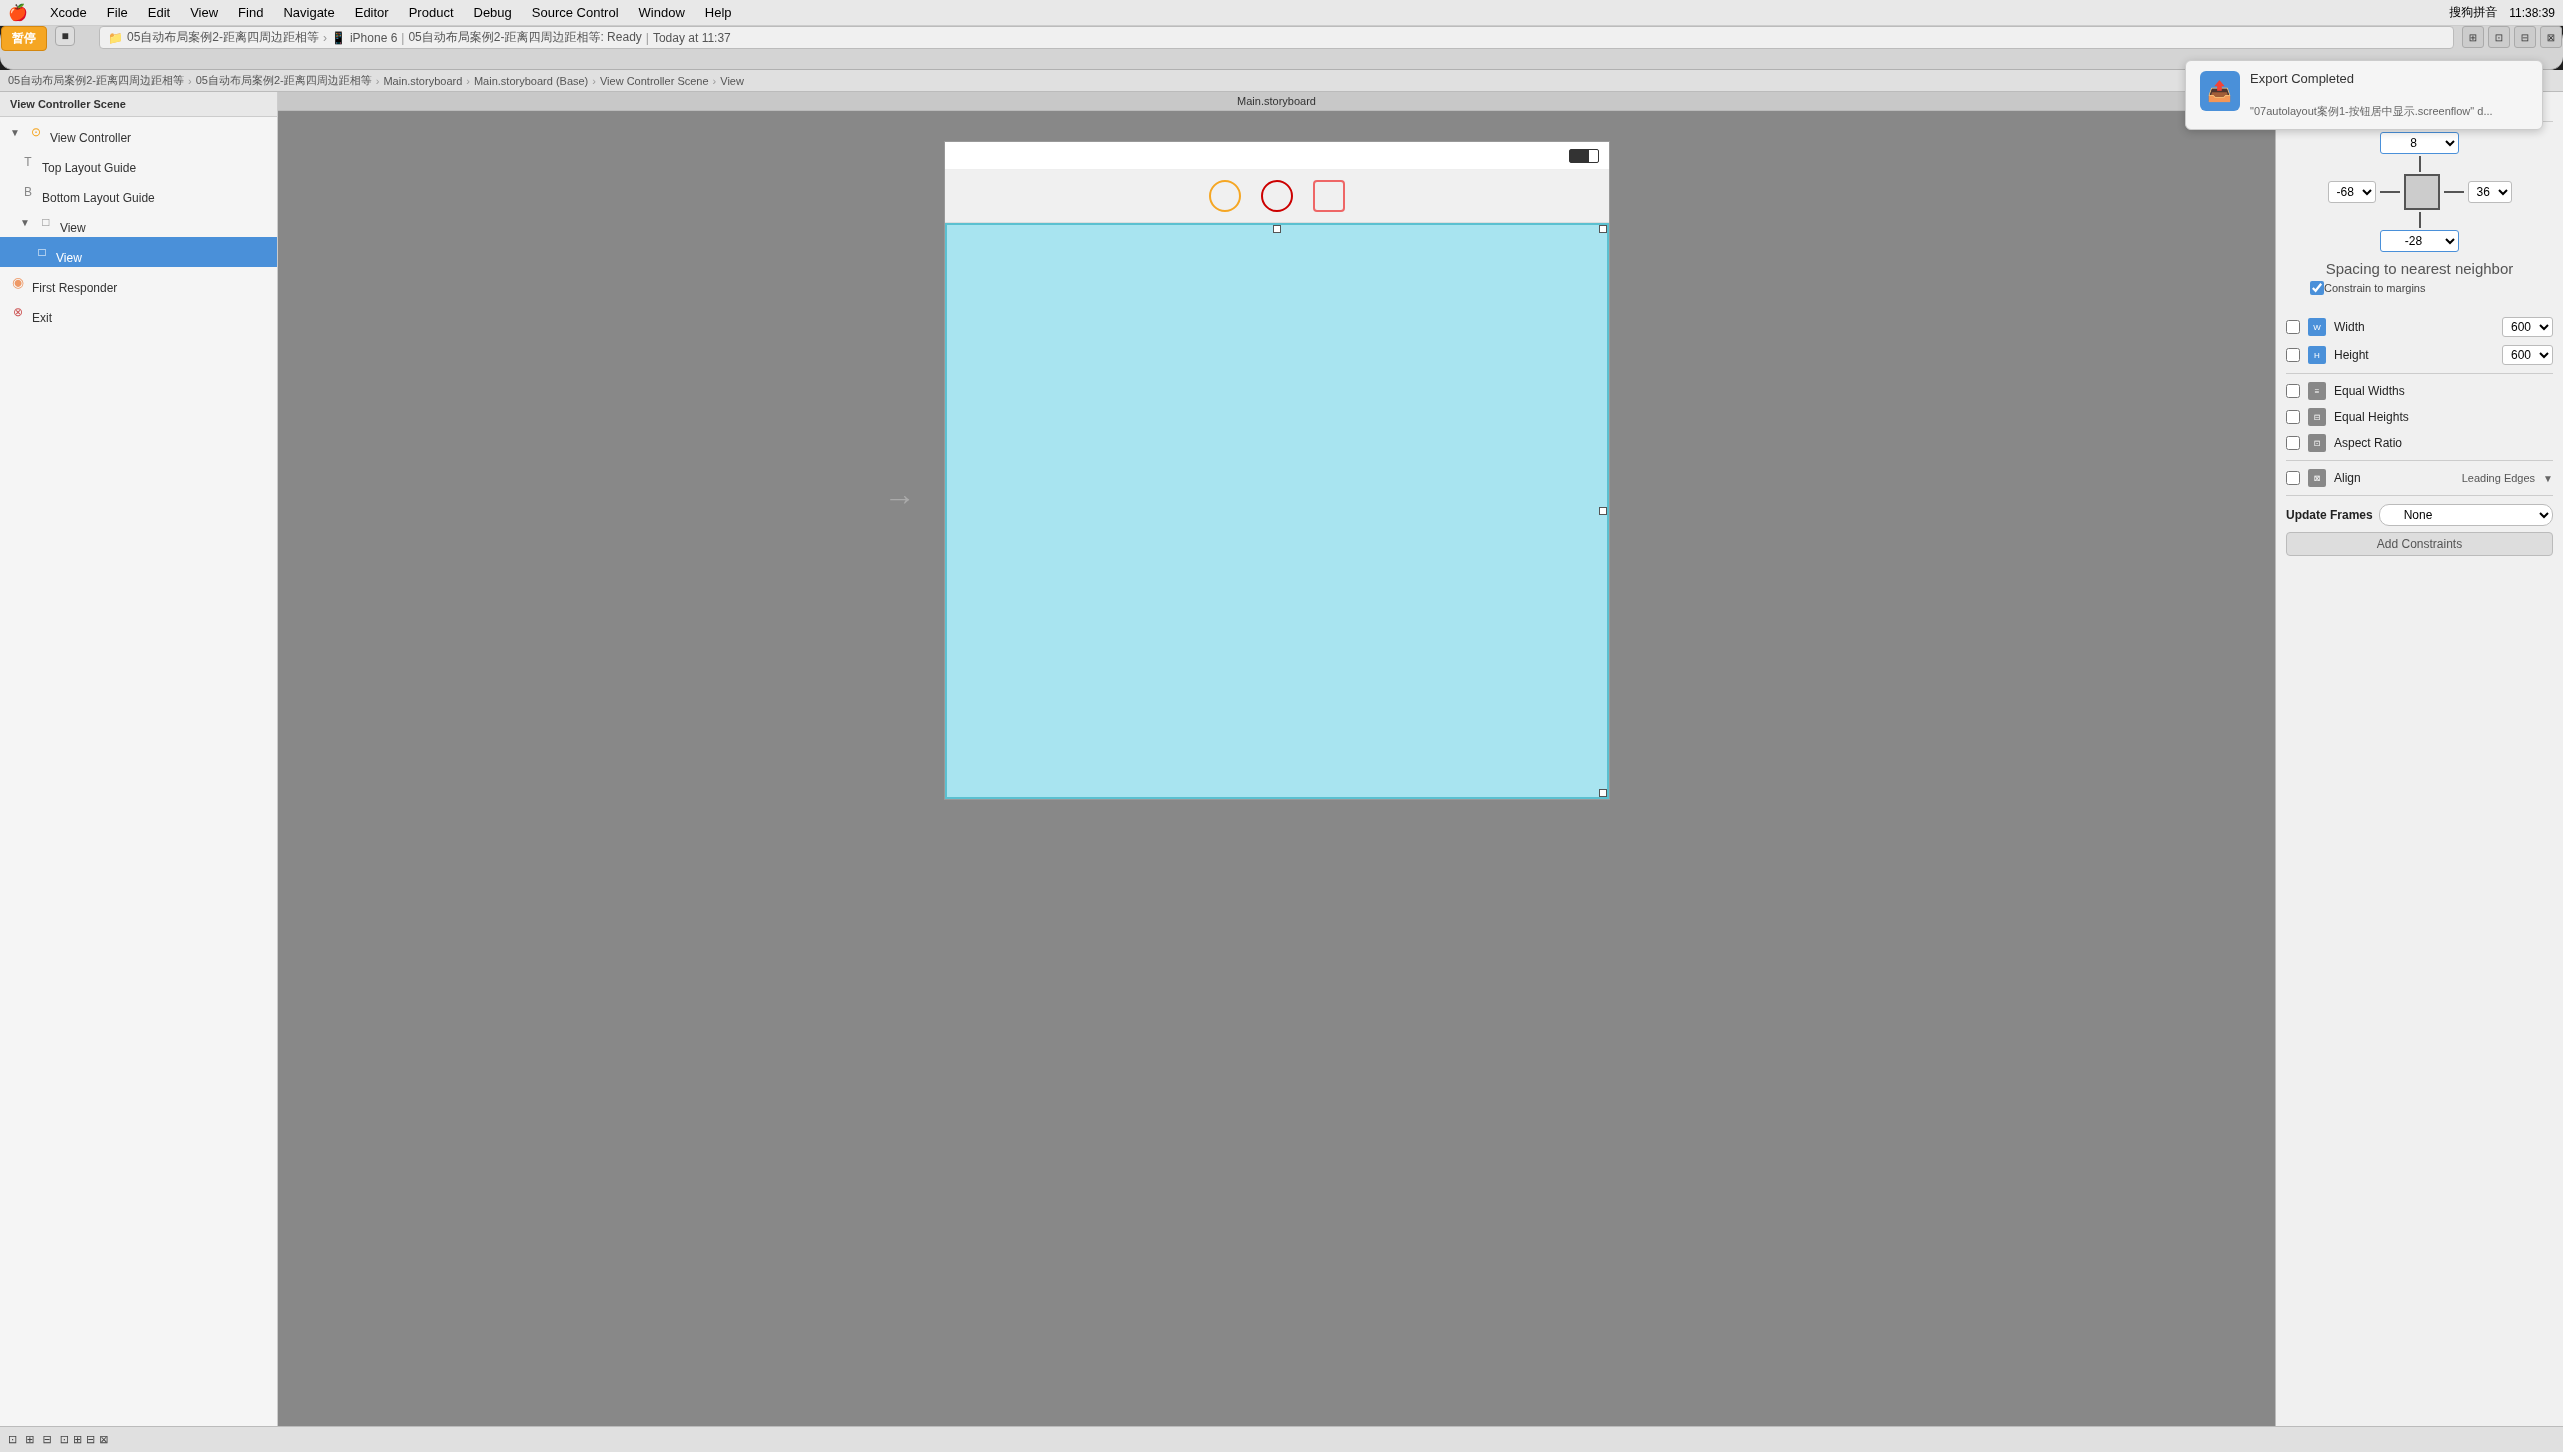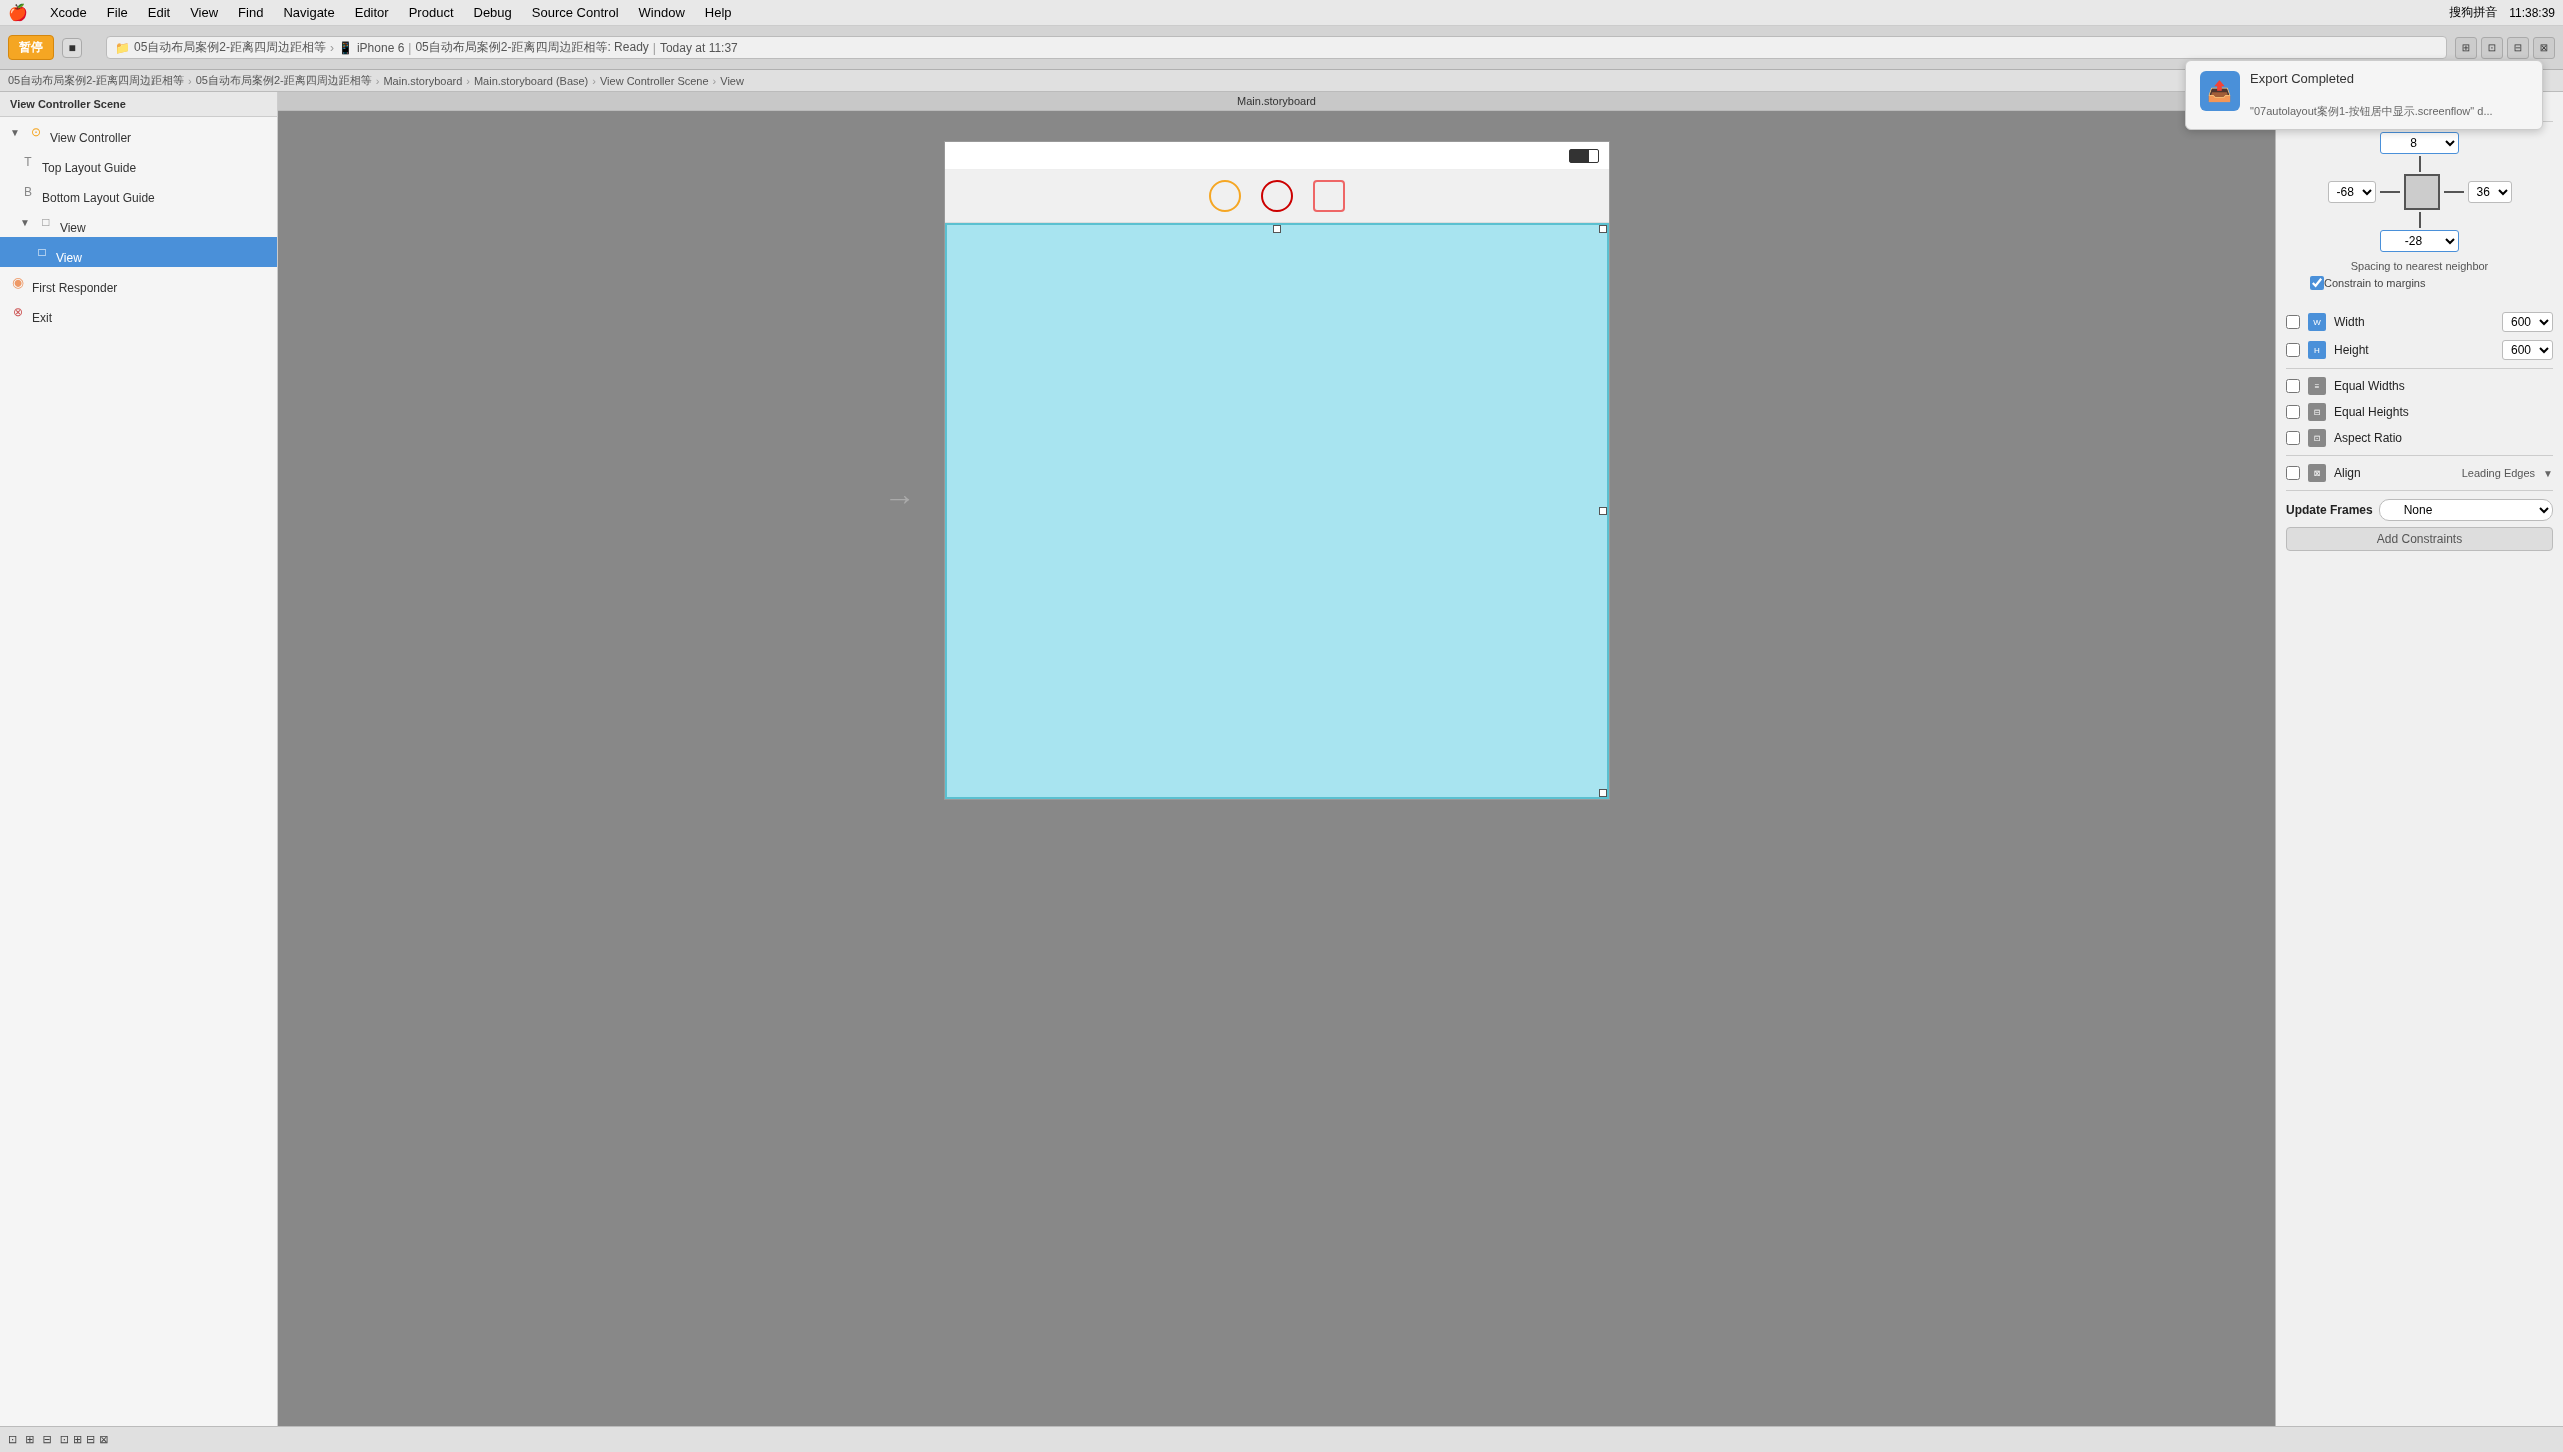--- a/index.html
+++ b/index.html
@@ -10,23 +10,24 @@
       display: flex; align-items: center; background: #e8e8e8;
       height: 26px; padding: 0 8px; gap: 0; border-bottom: 1px solid #ccc;
       font-size: 13px; color: #000;
     }
     .menubar-apple { margin-right: 12px; font-size: 16px; }
     .menubar-item { padding: 2px 10px; cursor: default; border-radius: 3px; }
     .menubar-right { margin-left: auto; display: flex; align-items: center; gap: 12px; font-size: 12px; }
 
     
     .toolbar {
-      display: flex; align-items: center; background: #d4d4d4;
-      height: 44px; padding: 0 8px; gap: 8px;
+      display: flex; align-items: flex-start; background: #d4d4d4;
+      height: 44px; padding: 0 1px; gap: 8px;
       border-bottom: 1px solid #b0b0b0;
+      border-radius: 13px;
     }
     .toolbar-btn {
       background: #f5a623; border: 1px solid #d4870f; border-radius: 4px;
       padding: 3px 10px; font-size: 12px; font-weight: bold; color: #fff; cursor: pointer;
     }
     .toolbar-stop {
       background: #ddd; border: 1px solid #aaa; border-radius: 4px;
       width: 20px; height: 20px; cursor: pointer; display: flex; align-items: center; justify-content: center;
     }
     .toolbar-breadcrumb {
@@ -106,21 +107,21 @@
     .constraint-bottom { display: flex; justify-content: center; }
     .constraint-input {
       background: #fff; border: 1px solid #4a90d9; border-radius: 3px;
       padding: 2px 6px; font-size: 12px; width: 70px; text-align: center;
     }
     .constraint-dropdown {
       background: #fff; border: 1px solid #bbb; border-radius: 3px;
       padding: 2px 4px; font-size: 12px;
     }
 
-    .spacing-row { display: flex; align-items: center; font-size: 11px; color: #555; margin: 4px 0; justify-content: center; }
+    .spacing-row { display: flex; align-items: center; font-size: 15px; color: #555; margin: 4px 0; justify-content: center; }
     .checkbox-row { display: flex; align-items: center; gap: 8px; margin: 4px 0; padding: 2px 0; }
     .checkbox-row input[type=checkbox] { width: 14px; height: 14px; }
     .constraint-icon { width: 18px; height: 18px; background: #888; border-radius: 2px; display: flex; align-items: center; justify-content: center; font-size: 8px; color: #fff; }
     .constraint-label { font-size: 12px; color: #222; flex: 1; }
     .constraint-value-dropdown { background: #fff; border: 1px solid #bbb; border-radius: 3px; padding: 1px 4px; font-size: 12px; margin-left: auto; }
 
     .constrain-margins-row { display: flex; align-items: center; gap: 0; margin: 4px 0 20px 24px; font-size: 11px; color: #444; }
     .constrain-margins-row input[type=checkbox] { width: 14px; height: 14px; accent-color: #4a90d9; }
 
     .update-frames-row { display: flex; align-items: center; gap: 6px; margin: 8px 0 6px; font-size: 12px; }

